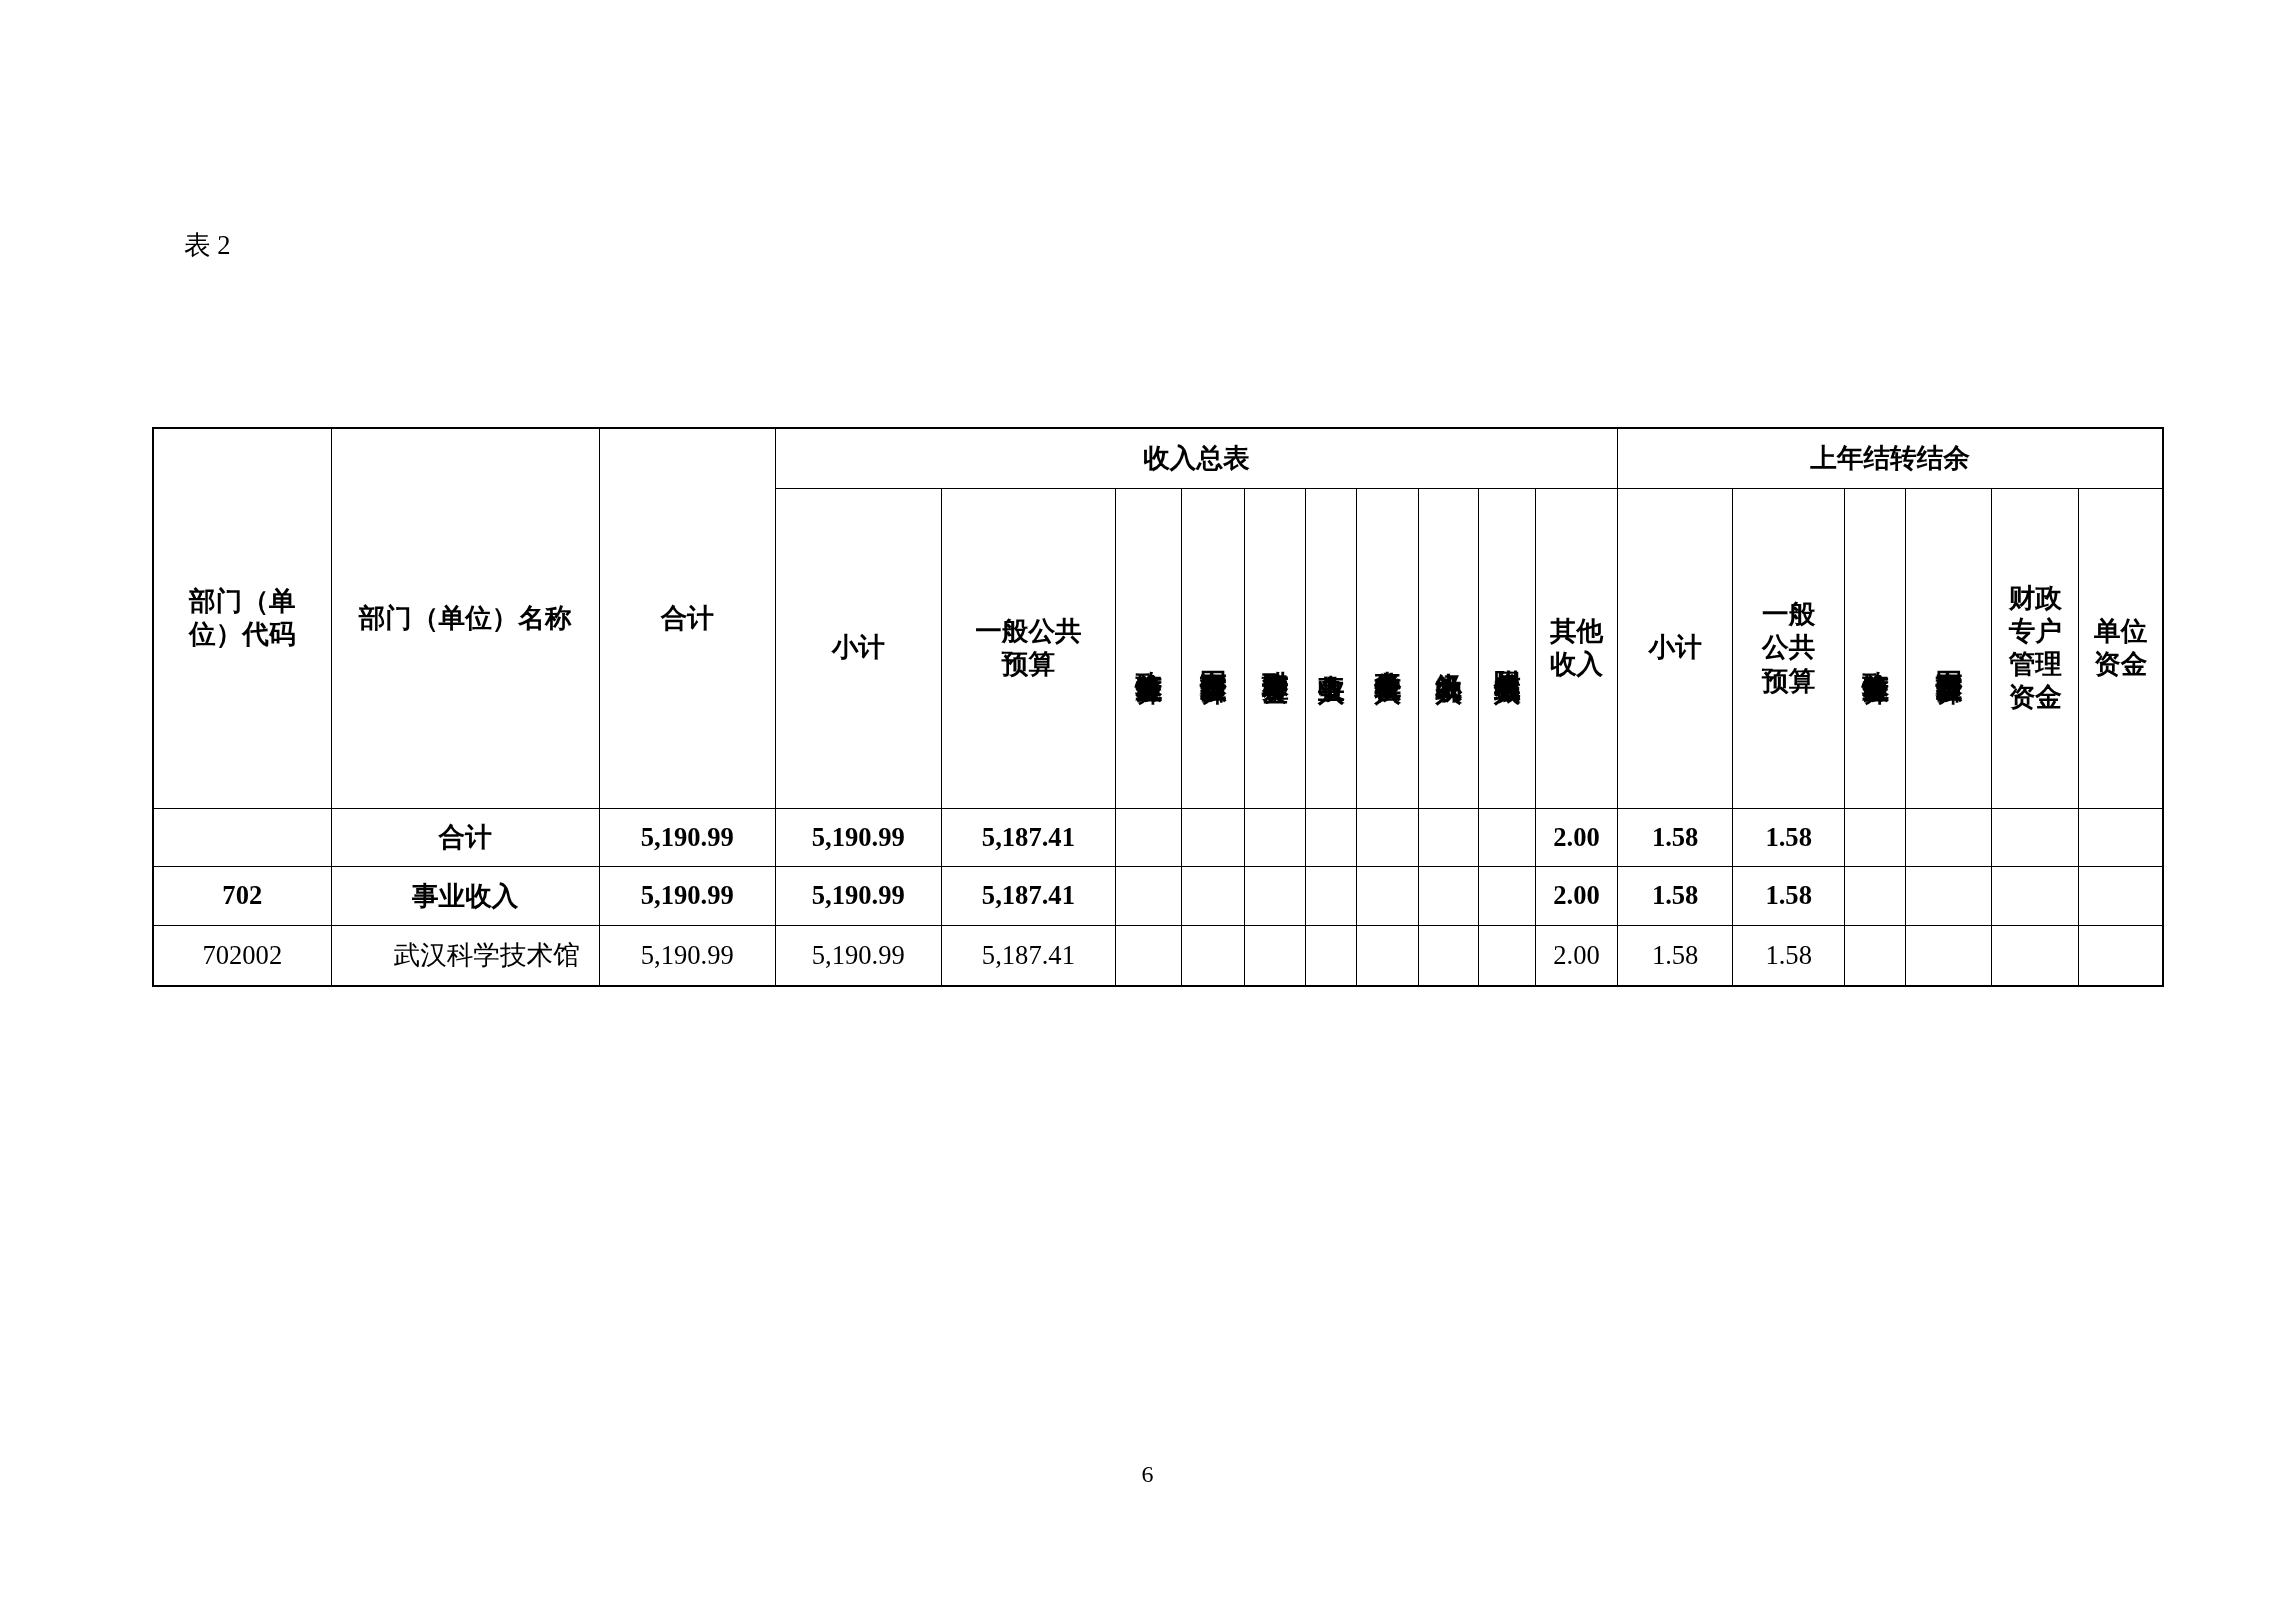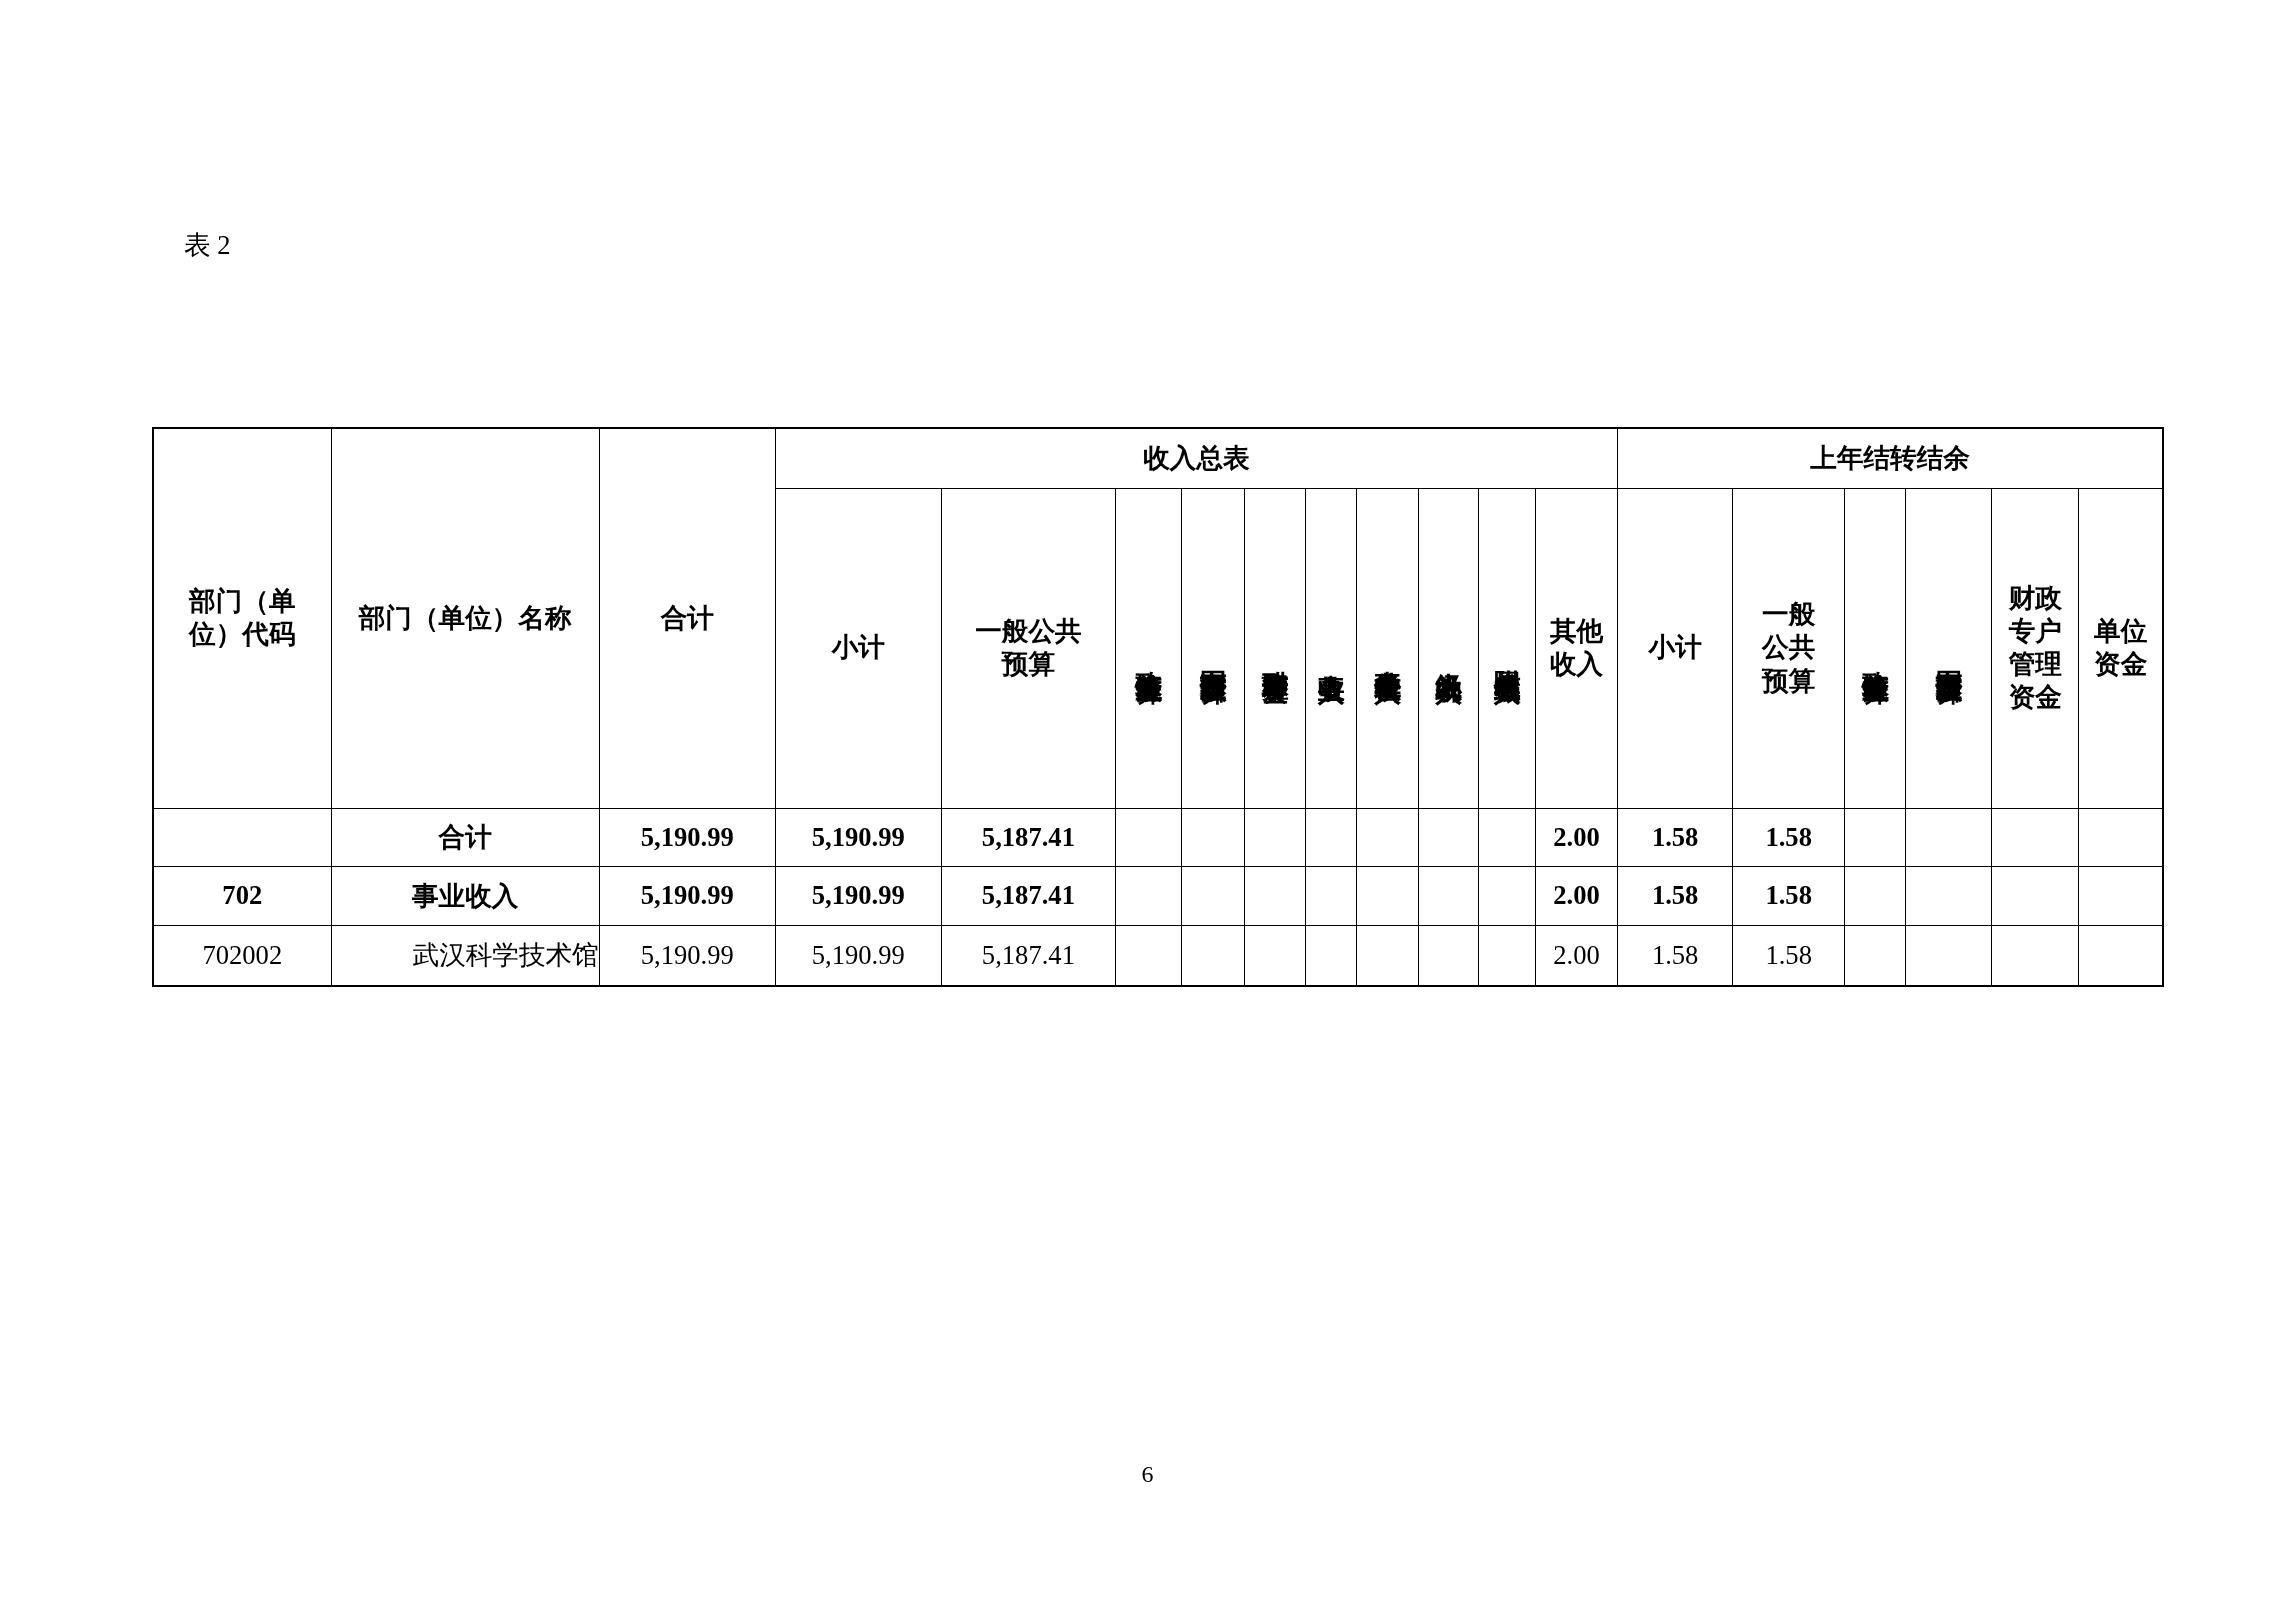--- a/index.html
+++ b/index.html
@@ -49,21 +49,21 @@
     writing-mode:vertical-rl;
     text-orientation:upright;
     font-weight:bold;
     letter-spacing:1px;
     line-height:1.0;
     display:inline-block;
     max-height:307px;
   }
   td.num{text-align:right;padding-right:14.3px;}
   td.name{text-align:left;padding-left:11.2px;}
-  td.name.indent{padding-left:43px;text-align:right;}
+  td.name.indent{padding-left:43px;}
   td.code-left{text-align:left;padding-left:14px;margin-left:32px;}
   tr.emph td{font-weight:bold;}
   tr.plain td{font-weight:normal;}
   .page-number{
     position:absolute;left:0;top:1461px;width:2295px;
     text-align:center;font-size:24px;
   }
 </style>
 </head>
 <body>

